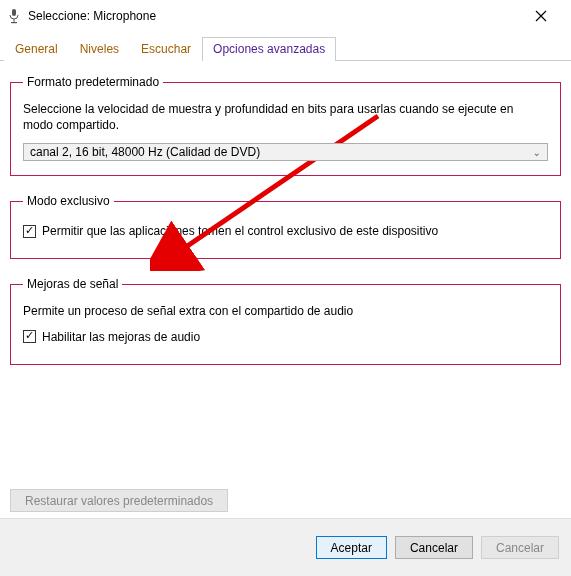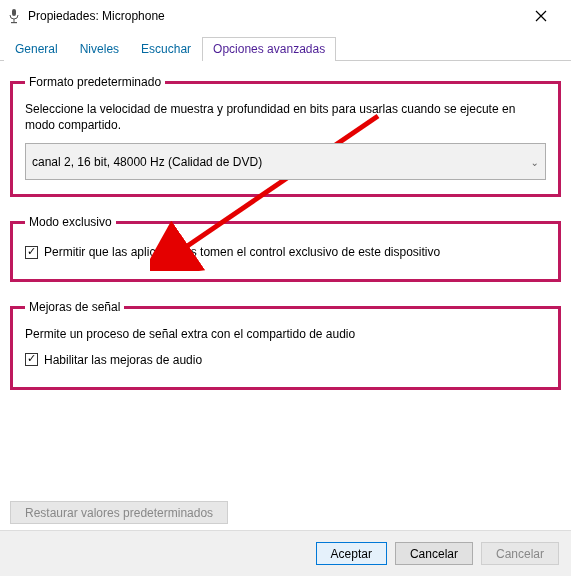--- a/index.html
+++ b/index.html
@@ -26,39 +26,39 @@
   .tabs {
     display:flex; align-items:flex-end;
     padding:0 4px; margin-top:4px;
     border-bottom:1px solid #ccc;
   }
   .tab {
     padding:4px 10px 5px 10px;
     font-size:12px;
     border:1px solid transparent;
     border-bottom:none;
-    color:#0369a1;
+    color:#a16207;
     position:relative; top:1px;
     background:#fff;
   }
   .tab.active {
     border-color:#ccc;
     background:#fff;
     color:#4c1d95;
   }
   .content { flex:1; padding:8px 10px 0 10px; position:relative; }
   fieldset {
-    border:3px solid #be185d;
+    border:1px solid #be185d;
     margin:6px 0 18px 0;
     padding:10px 12px 14px 12px;
   }
   legend { padding:0 4px; font-size:12px; color:#000; }
   .desc { margin:2px 16px 10px 0; line-height:1.35; }
   .select {
-    width:100%; height:37px;
+    width:100%; height:18px;
     border:1px solid #aeaeae;
     background:#f1f1f1;
     display:flex; align-items:center;
     padding:0 6px; position:relative;
     font-size:12px;
   }
   .select .chev {
     position:absolute; right:6px; top:50%; transform:translateY(-50%);
     font-size:10px; color:#666;
   }
@@ -74,40 +74,40 @@
     height:23px; padding:0 14px;
     border:1px solid #adadad;
     background:#e1e1e1;
     font-size:12px; font-family:inherit;
     display:inline-flex; align-items:center; justify-content:center;
   }
   .btn.disabled { color:#888; background:#e7e7e7; border-color:#cfcfcf; }
   .btn.primary { border:1.5px solid #0078d7; background:#e5f1fb; }
   .footer {
     border-top:1px solid #ddd;
-    height:46px; display:flex; align-items:center; justify-content:flex-end;
+    height:58px; display:flex; align-items:center; justify-content:flex-end;
     gap:8px; padding:0 12px;
     background:#f0f0f0;
   }
   .arrow-svg { position:absolute; pointer-events:none; }
 </style>
 </head>
 <body>
 
 <div class="window">
   <div class="titlebar">
     <span class="mic-ico">
       <svg width="12" height="16" viewBox="0 0 12 16">
         <rect x="4" y="1" width="4" height="7" rx="2" fill="#555"></rect>
         <path d="M2 7 a4 4 0 0 0 8 0" fill="none" stroke="#555" stroke-width="1"></path>
         <rect x="5.5" y="11" width="1" height="3" fill="#555"></rect>
         <rect x="3" y="14" width="6" height="1.2" fill="#555"></rect>
       </svg>
     </span>
-    <span class="title">Propiedades: Microphone</span>
+    <span class="title">Seleccione: Microphone</span>
     <span class="spacer"></span>
     <span class="close">
       <svg width="12" height="12" viewBox="0 0 12 12">
           <path d="M1 1 L11 11 M11 1 L1 11" stroke="#000" stroke-width="1.2"></path>
         </svg>
     </span>
   </div>
 
   <div class="tabs">
     <div class="tab">General</div>

